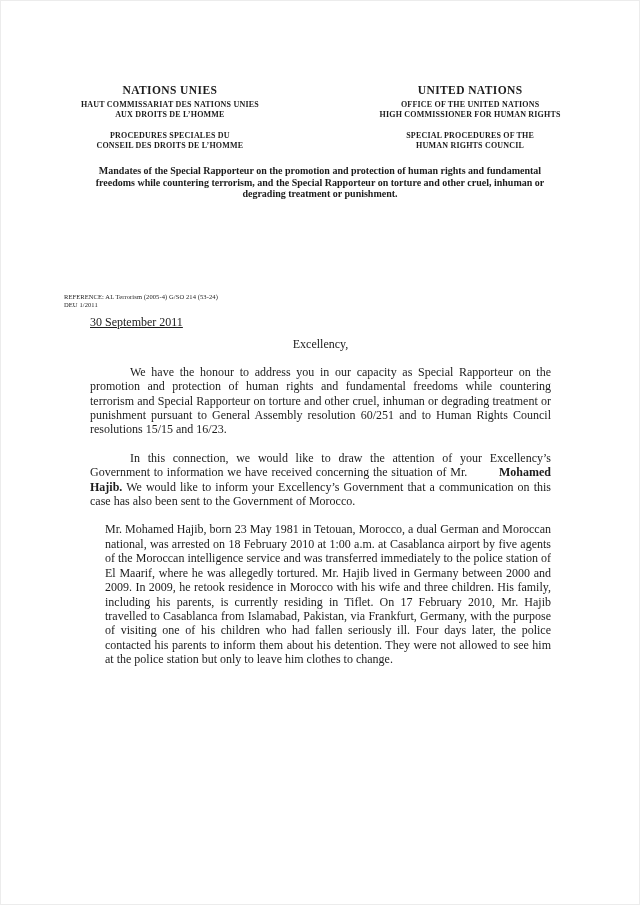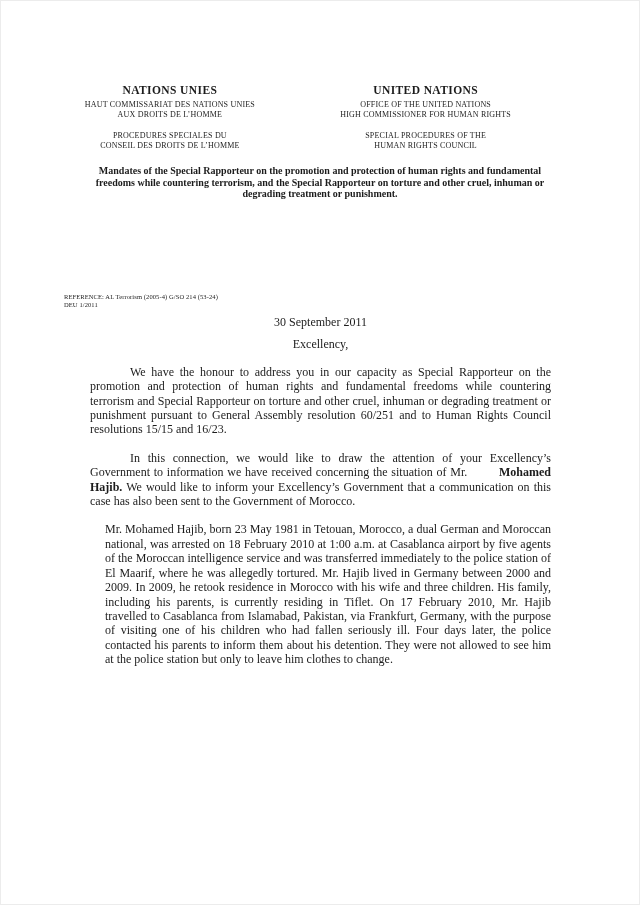--- a/index.html
+++ b/index.html
@@ -13,30 +13,31 @@
     outline: 1px solid #ececec;
     outline-offset: -1px;
     overflow: hidden;
   }
 
   
   .letterhead {
     position: absolute;
     top: 84px; left: 42px; right: 42px;
     display: flex;
+    justify-content: space-between;
   }
   .lh-col { width: 46%; text-align: center; }
   .lh-title {
     font-weight: bold;
     font-size: 11.5px;
     letter-spacing: 0.4px;
     margin-bottom: 4px;
   }
   .lh-sub {
-    font-weight: normal;
+    font-weight: bold;
     font-size: 8px;
     line-height: 9.5px;
     letter-spacing: 0.2px;
     white-space: pre-line;
   }
   .lh-unit { margin-top: 12px; }
 
   
   .mandates {
     position: absolute;
@@ -58,21 +59,21 @@
 
   
   .content {
     position: absolute;
     top: 315px; left: 90px;
     width: 461px;
     font-size: 12px;
     line-height: 14.4px;
     text-align: justify;
   }
-  .date { text-align: center; margin-bottom: 8px; }
+  .date { text-align: left; margin-bottom: 8px; text-decoration: underline; }
   .salutation { margin-bottom: 13px; text-align: center; }
   .para { margin: 0 0 14px 0; text-indent: 40px; }
   .para.quote { margin-left: 15px; text-indent: 0; }
   .bold { font-weight: bold; margin-left: 28px; }
 </style>
 </head>
 <body>
 
 <div class="page">
 

